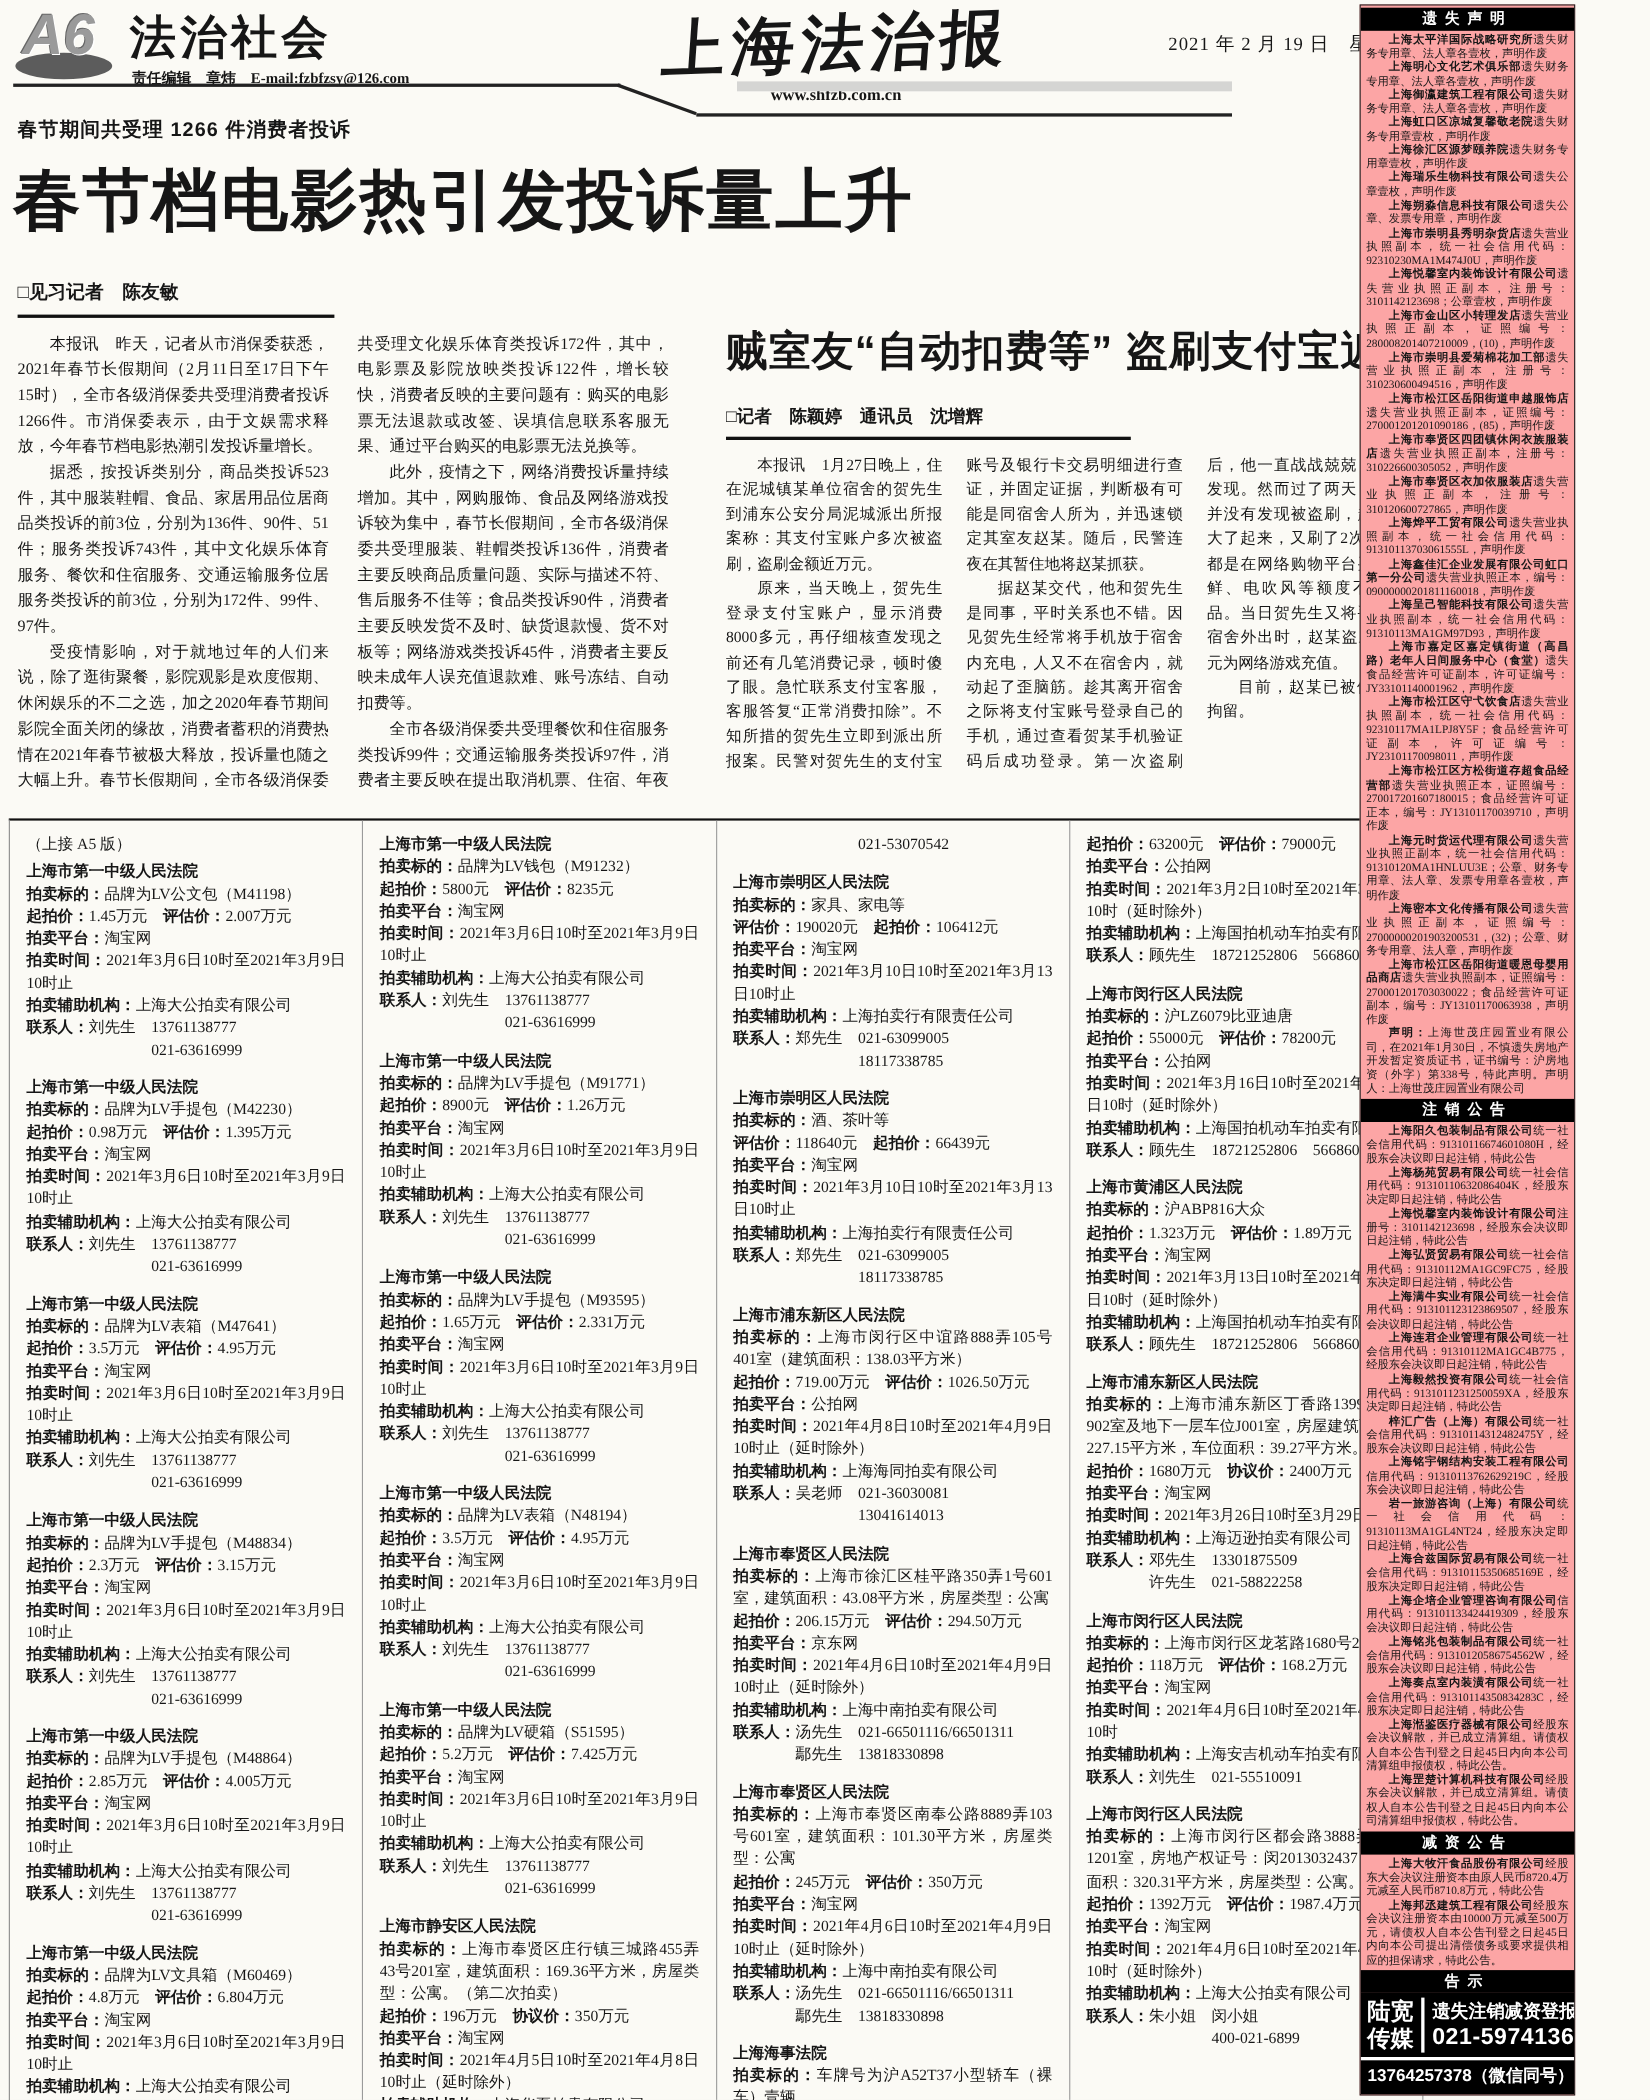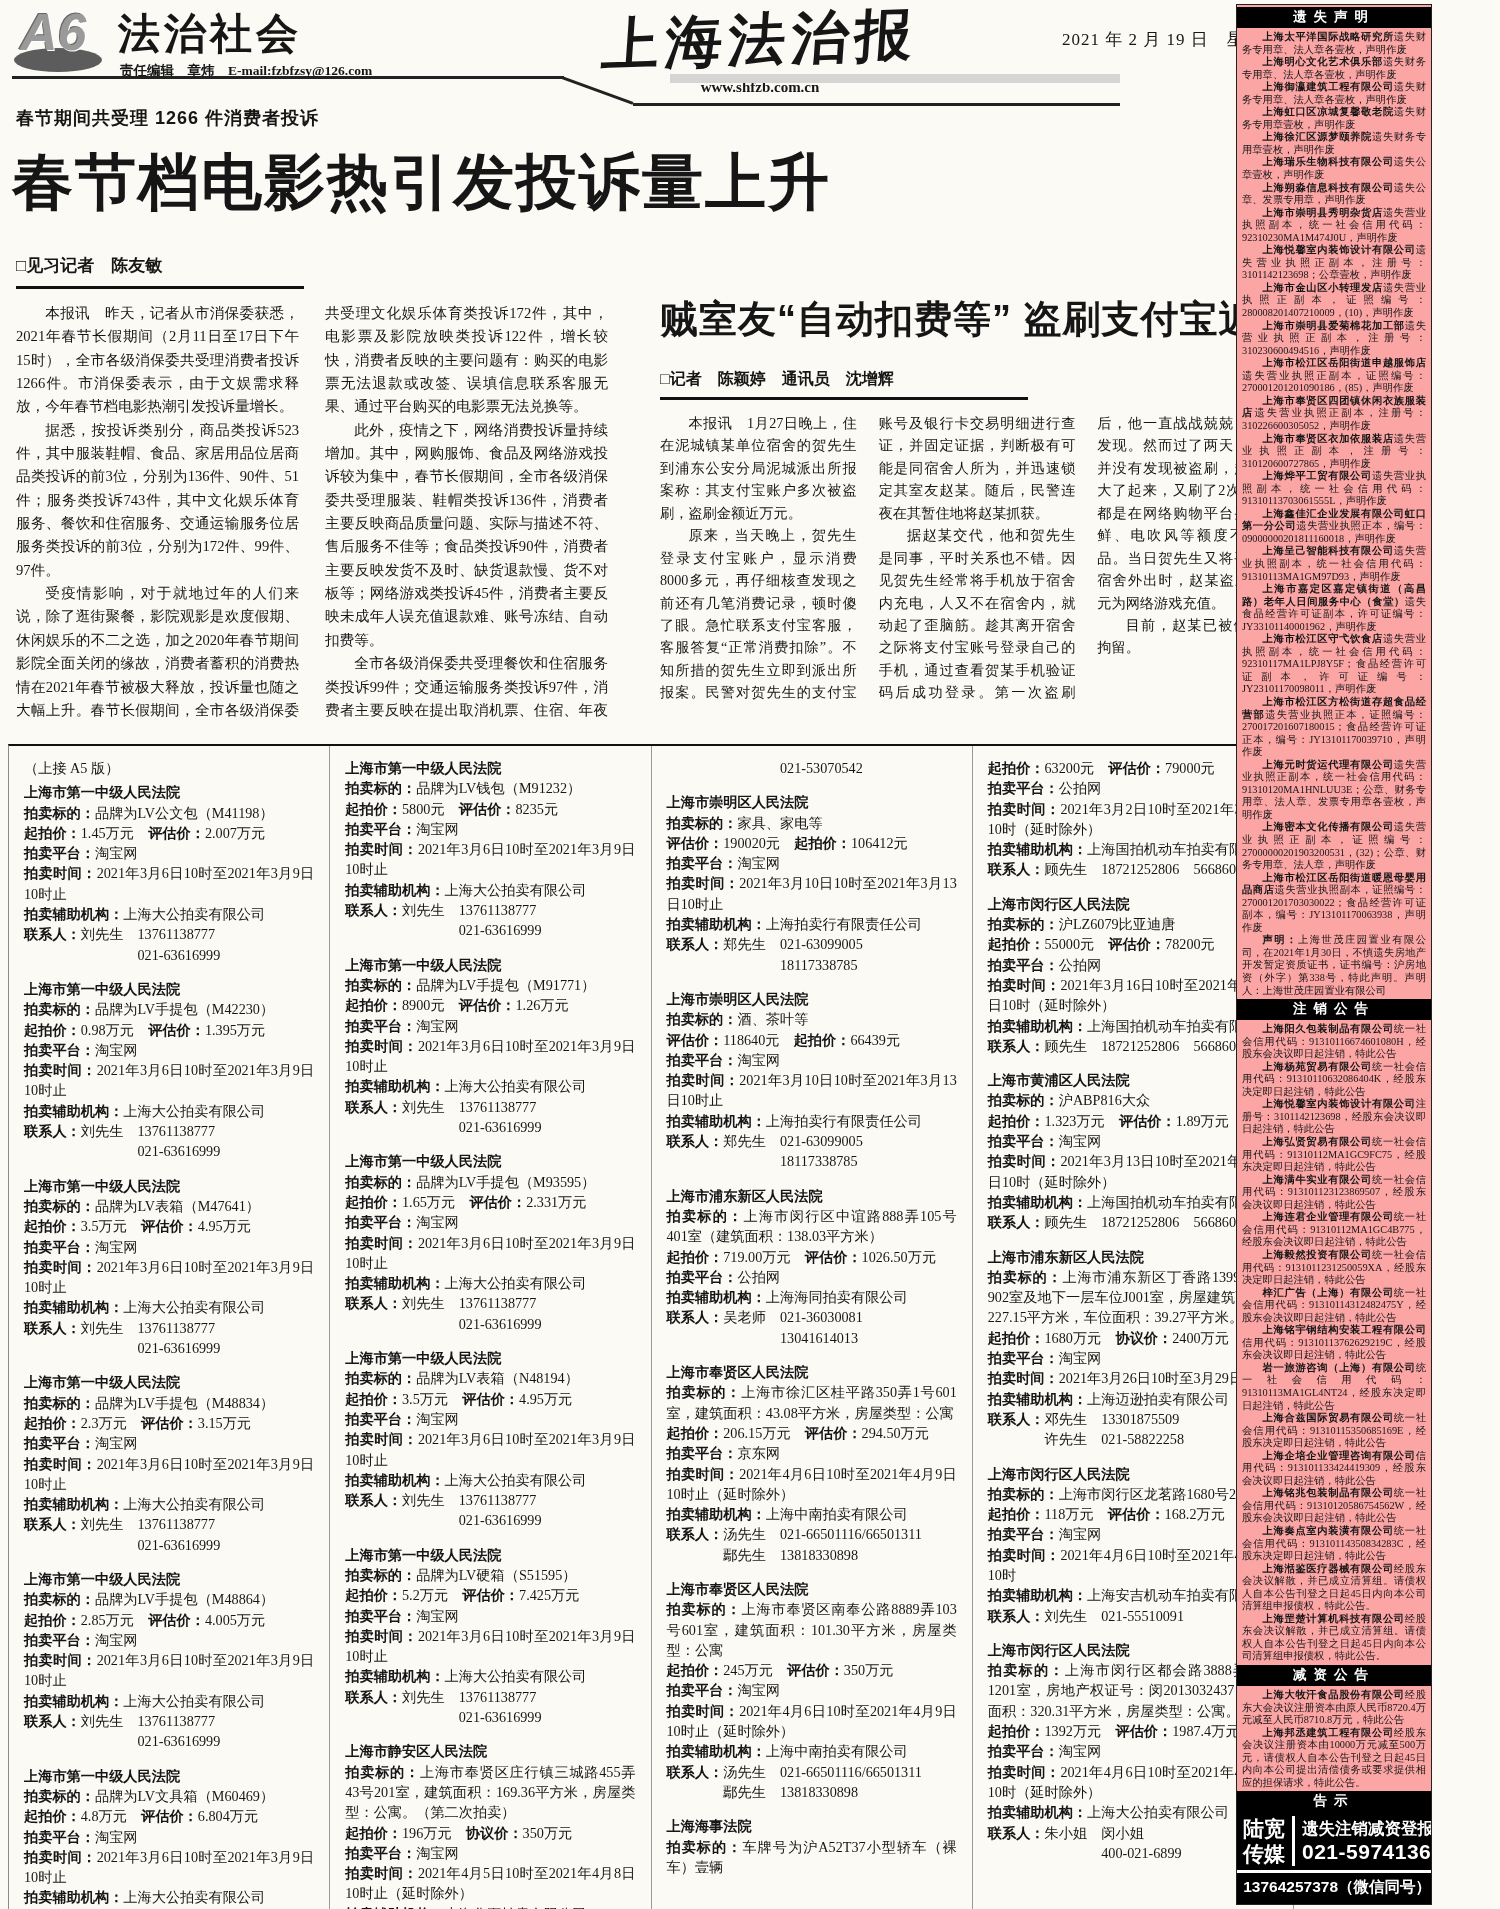--- a/index.html
+++ b/index.html
@@ -271,20 +271,21 @@
           <div class="ln"><b>拍卖时间：</b>2021年3月10日10时至2021年3月13日10时止</div>
           <div class="ln"><b>拍卖辅助机构：</b>上海拍卖行有限责任公司</div>
           <div class="ln"><b>联系人：</b>郑先生　021-63099005</div>
           <div class="ln">　　　　　　　　18117338785</div>
         </div>
         <div class="entry">
           <div class="court">上海市浦东新区人民法院</div>
           <div class="ln"><b>拍卖标的：</b>上海市闵行区中谊路888弄105号401室（建筑面积：138.03平方米）</div>
           <div class="ln"><b>起拍价：</b>719.00万元　<b>评估价：</b>1026.50万元</div>
           <div class="ln"><b>拍卖平台：</b>公拍网</div>
+          <div class="ln"><b>拍卖时间：</b>2021年4月8日10时至2021年4月9日10时止（延时除外）</div>
           <div class="ln"><b>拍卖辅助机构：</b>上海海同拍卖有限公司</div>
           <div class="ln"><b>联系人：</b>吴老师　021-36030081</div>
           <div class="ln">　　　　　　　　13041614013</div>
         </div>
         <div class="entry">
           <div class="court">上海市奉贤区人民法院</div>
           <div class="ln"><b>拍卖标的：</b>上海市徐汇区桂平路350弄1号601室，建筑面积：43.08平方米，房屋类型：公寓</div>
           <div class="ln"><b>起拍价：</b>206.15万元　<b>评估价：</b>294.50万元</div>
           <div class="ln"><b>拍卖平台：</b>京东网</div>
           <div class="ln"><b>拍卖时间：</b>2021年4月6日10时至2021年4月9日10时止（延时除外）</div>

